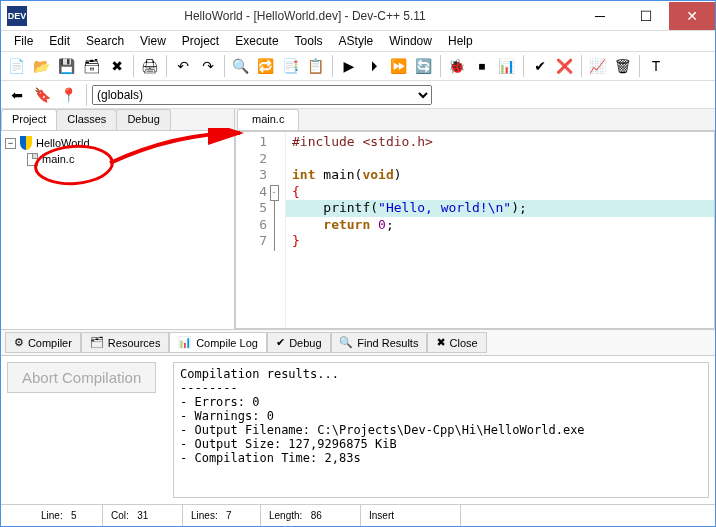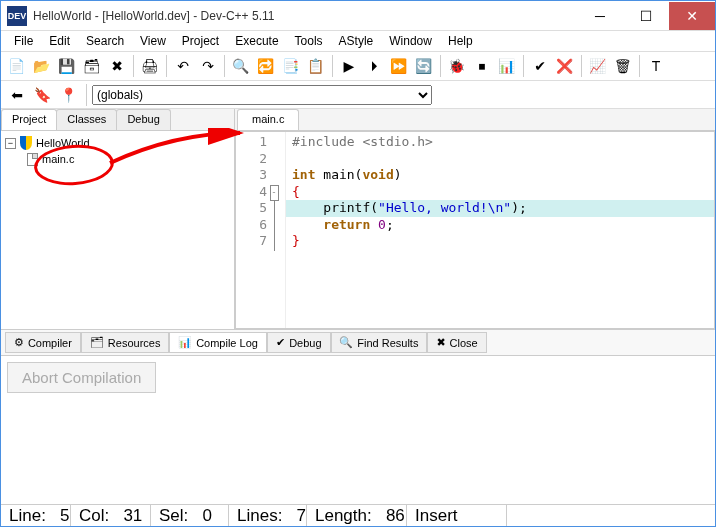--- a/index.html
+++ b/index.html
@@ -1,19 +1,19 @@
 <!DOCTYPE html>
 <html><head>
 <meta charset="utf-8">
 <style>
 * { box-sizing: border-box; margin: 0; padding: 0; }
 body { font-family: "Segoe UI", Tahoma, sans-serif; font-size: 12px; background: #fff; width: 716px; height: 527px; overflow: hidden; border: 1px solid #4a90e2; display: flex; flex-direction: column; }
 .titlebar { height: 30px; background: #fff; display: flex; align-items: center; border-bottom: 1px solid #ddd; }
 .titlebar .appicon { width: 20px; height: 20px; background: #1a3a7a; margin: 0 6px; display: flex; align-items: center; justify-content: center; color: #fff; font-size: 9px; font-weight: bold; }
-.titlebar .title { flex: 1; font-size: 12px; color: #333; }
+.titlebar .title { flex: 1; text-align: center; font-size: 12px; color: #333; }
 .titlebar .winbtns { display: flex; }
 .titlebar .winbtn { width: 46px; height: 28px; display: flex; align-items: center; justify-content: center; font-size: 14px; }
 .titlebar .winbtn.close { background: #c75050; color: #fff; }
 .menubar { height: 20px; display: flex; align-items: center; padding: 0 6px; gap: 2px; }
 .menubar .menu { padding: 2px 7px; cursor: pointer; }
 .toolbar { height: 30px; border-top: 1px solid #ddd; border-bottom: 1px solid #ddd; display: flex; align-items: center; padding: 0 4px; gap: 1px; }
 .tbtn { width: 24px; height: 24px; border: 1px solid transparent; display: flex; align-items: center; justify-content: center; font-size: 14px; }
 .tsep { width: 1px; height: 22px; background: #ccc; margin: 0 3px; }
 .toolbar2 { height: 28px; border-bottom: 1px solid #ddd; display: flex; align-items: center; padding: 0 4px; gap: 2px; }
 .toolbar2 select { font-size: 12px; height: 20px; width: 340px; }
@@ -36,33 +36,33 @@
 .editor { flex: 1; display: flex; background: #fff; border: 1px solid #ccc; margin: 0; font-family: Consolas, monospace; font-size: 13px; overflow: hidden; }
 .gutter { width: 50px; background: #fff; border-right: 1px solid #eee; text-align: right; padding: 2px 4px 2px 2px; color: #888; display:flex; }
 .lnums { flex:1; }
 .fold { width:14px; padding-top:1px; }
 .fold div { height: 16.5px; display:flex; align-items:center; justify-content:center; }
 .foldbox { width:9px; height:9px; border:1px solid #888; font-size:9px; line-height:7px; text-align:center; }
 .codelines { flex: 1; padding: 2px 6px; white-space: pre; }
 .codelines .line { height: 16.5px; }
 .codelines .hl { background: #d0f0f0; display:block; margin: 0 -6px; padding: 0 6px; }
 .kw { color: #a16207; font-weight: bold; }
-.pp { color: #737373; }
+.pp { color: #7f1d1d; }
 .str { color: #0000cc; }
 .num { color: #800080; }
 .br { color: #cc0000; }
 .bottom { height: 175px; display: flex; flex-direction: column; border-top: 1px solid #ccc; }
 .btabs { height: 26px; display: flex; align-items: center; padding: 2px 4px; gap: 0; border-bottom: 1px solid #ccc; background:#f8f8f8; }
 .btab { padding: 3px 8px; border: 1px solid #ccc; display: flex; align-items: center; gap: 4px; font-size: 11px; background:#f0f0f0; }
 .btab.active { background: #fff; }
 .bcontent { flex: 1; display: flex; padding: 6px; gap: 6px; min-height:0; }
 .abortbox { width: 160px; }
 .abortbtn { padding: 6px 14px; border: 1px solid #ccc; background: #f4f4f4; color: #aaa; font-size: 15px; }
 .outbox { flex: 1; border: 1px solid #ccc; background: #fff; font-family: Consolas, monospace; font-size: 12px; padding: 4px 6px; overflow: auto; white-space: pre; position:relative; }
-.statusbar { height: 22px; border-top: 1px solid #ccc; display: flex; align-items: flex-start; font-size: 17px; }
+.statusbar { height: 22px; border-top: 1px solid #ccc; display: flex; align-items: flex-start; font-size: 10px; padding-left: 32px; }
 .statusbar .cell { border-right: 1px solid #ccc; padding: 0 8px; height: 100%; display: flex; align-items: center; }
 .annotation { position: absolute; pointer-events: none; }
 .circle { position: absolute; width: 80px; height: 40px; border: 3px solid #e00; border-radius: 50%; left: 34px; top: 145px; transform: rotate(-4deg); }
 .arrow { position: absolute; left: 105px; top: 128px; }
 svg { display: block; }
 </style>
 </head>
 <body>
 
 <div class="titlebar">
@@ -198,27 +198,33 @@
       <div class="btab"><span>🗂</span> Resources</div>
       <div class="btab active"><span>📊</span> Compile Log</div>
       <div class="btab"><span>✔</span> Debug</div>
       <div class="btab"><span>🔍</span> Find Results</div>
       <div class="btab"><span>✖</span> Close</div>
     </div>
   <div class="bcontent">
     <div class="abortbox">
       <button class="abortbtn" disabled="">Abort Compilation</button>
     </div>
+    <div class="outbox">Compilation results...
+--------
+- Errors: 0
+- Warnings: 0
+- Output Filename: C:\Projects\Dev-Cpp\Hi\HelloWorld.exe
+- Output Size: 127,9296875 KiB
+- Compilation Time: 2,83s</div>
   </div>
 </div>
 
 <div class="statusbar">
   <div class="cell" style="width:70px"><span>Line:</span>&nbsp;&nbsp;&nbsp;<span>5</span></div>
   <div class="cell" style="width:80px"><span>Col:</span>&nbsp;&nbsp;&nbsp;<span>31</span></div>
-  <div class="cell" style="width:78px"><span>Sel:</span>&nbsp;&nbsp;&nbsp;<span>0</span></div>
   <div class="cell" style="width:78px"><span>Lines:</span>&nbsp;&nbsp;&nbsp;<span>7</span></div>
   <div class="cell" style="width:100px"><span>Length:</span>&nbsp;&nbsp;&nbsp;<span>86</span></div>
   <div class="cell" style="width:100px">Insert</div>
 </div>
 
 <div class="annotation circle"></div>
 <div class="annotation arrow">
   <svg width="150" height="50">
       <defs>
         <marker id="ah" markerWidth="10" markerHeight="10" refX="8" refY="3" orient="auto">

